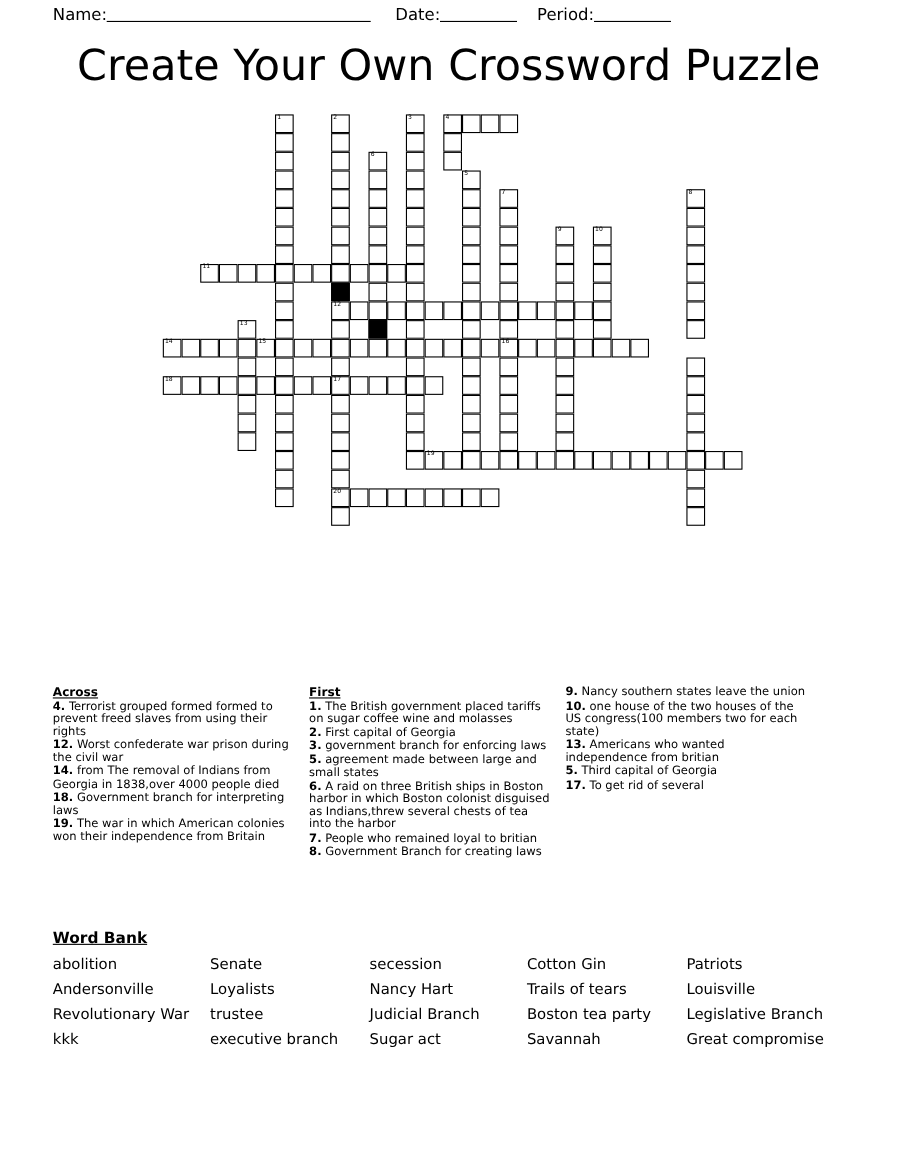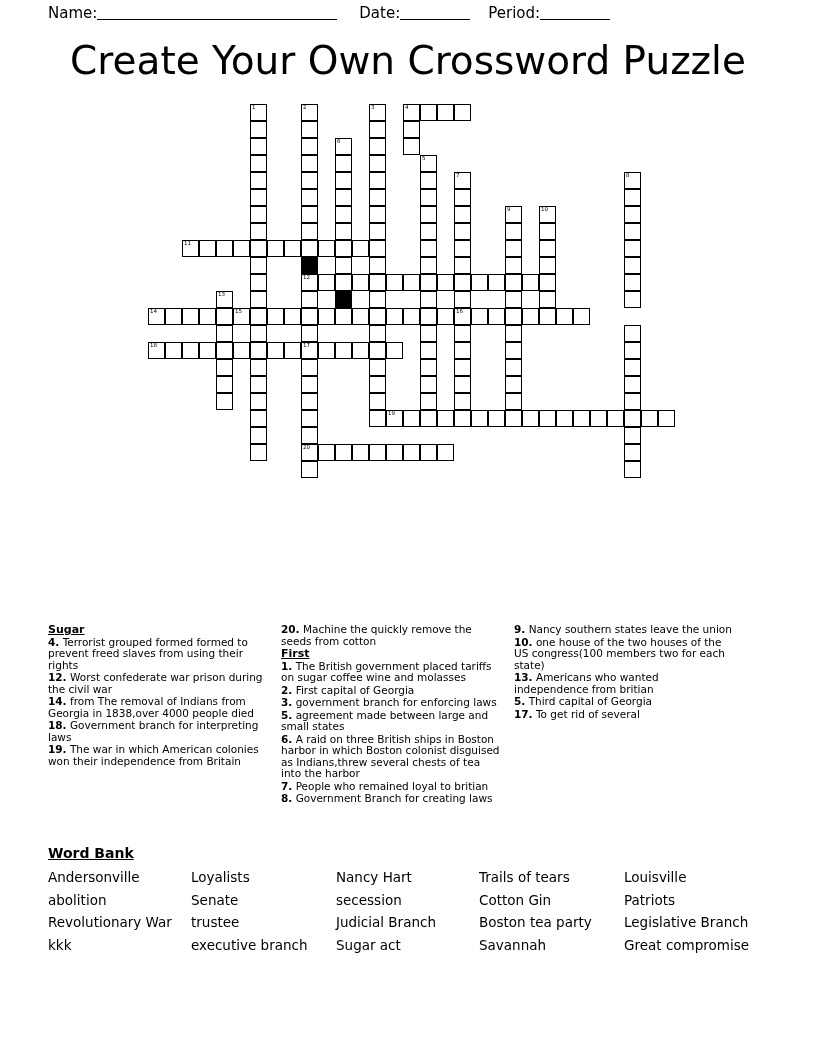--- a/index.html
+++ b/index.html
@@ -416,33 +416,30 @@
         <div class="cell" style="left: 272px; top: 340px;"></div>
         <div class="cell" style="left: 289px; top: 340px;"></div>
         <div class="cell" style="left: 476px; top: 340px;"></div>
         <div class="cell" style="left: 153px; top: 357px;"></div>
         <div class="cell" style="left: 476px; top: 357px;"></div>
       </div>
   </div>
 
   <div id="clues">
     <div class="col c1">
-      <span class="sec-head">Sugar</span>
+      <span class="sec-head">Across</span>
       <div id="across-list">
           <div class="clue"><b>4.</b><span> Terrorist grouped formed formed to prevent freed slaves from using their rights</span></div>
           <div class="clue"><b>12.</b><span> Worst confederate war prison during the civil war</span></div>
           <div class="clue"><b>14.</b><span> from The removal of Indians from Georgia in 1838,over 4000 people died</span></div>
           <div class="clue"><b>18.</b><span> Government branch for interpreting laws</span></div>
           <div class="clue"><b>19.</b><span> The war in which American colonies won their independence from Britain</span></div>
         </div>
     </div>
     <div class="col c2">
-      <div id="down-extra-list">
-          <div class="clue"><b>20.</b><span> Machine the quickly remove the seeds from cotton</span></div>
-        </div>
       <span class="sec-head">First</span>
       <div id="down-list">
           <div class="clue"><b>1.</b><span> The British government placed tariffs on sugar coffee wine and molasses</span></div>
           <div class="clue"><b>2.</b><span> First capital of Georgia</span></div>
           <div class="clue"><b>3.</b><span> government branch for enforcing laws</span></div>
           <div class="clue"><b>5.</b><span> agreement made between large and small states</span></div>
           <div class="clue"><b>6.</b><span> A raid on three British ships in Boston harbor in which Boston colonist disguised as Indians,threw several chests of tea into the harbor</span></div>
           <div class="clue"><b>7.</b><span> People who remained loyal to britian</span></div>
           <div class="clue"><b>8.</b><span> Government Branch for creating laws</span></div>
         </div>
@@ -456,32 +453,32 @@
           <div class="clue"><b>17.</b><span> To get rid of several</span></div>
         </div>
     </div>
   </div>
 
   <div id="wordbank-head">Word Bank</div>
   <div id="wordbank">
     <table>
       <tbody id="wb-body">
           <tr>
+            <td class="w1">abolition</td>
+            <td class="w2">Senate</td>
+            <td class="w3">secession</td>
+            <td class="w4">Cotton Gin</td>
+            <td class="w5">Patriots</td>
+          </tr>
+          <tr>
             <td class="w1">Andersonville</td>
             <td class="w2">Loyalists</td>
             <td class="w3">Nancy Hart</td>
             <td class="w4">Trails of tears</td>
             <td class="w5">Louisville</td>
-          </tr>
-          <tr>
-            <td class="w1">abolition</td>
-            <td class="w2">Senate</td>
-            <td class="w3">secession</td>
-            <td class="w4">Cotton Gin</td>
-            <td class="w5">Patriots</td>
           </tr>
           <tr>
             <td class="w1">Revolutionary War</td>
             <td class="w2">trustee</td>
             <td class="w3">Judicial Branch</td>
             <td class="w4">Boston tea party</td>
             <td class="w5">Legislative Branch</td>
           </tr>
           <tr>
             <td class="w1">kkk</td>

